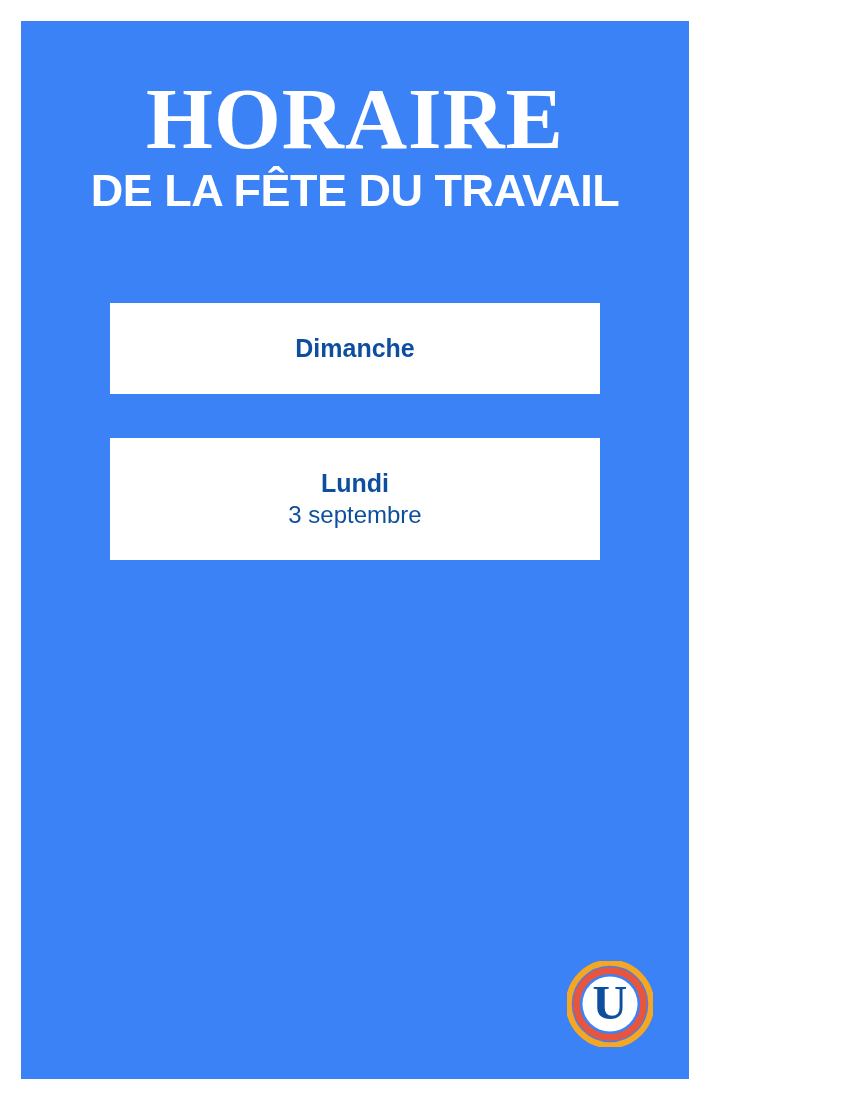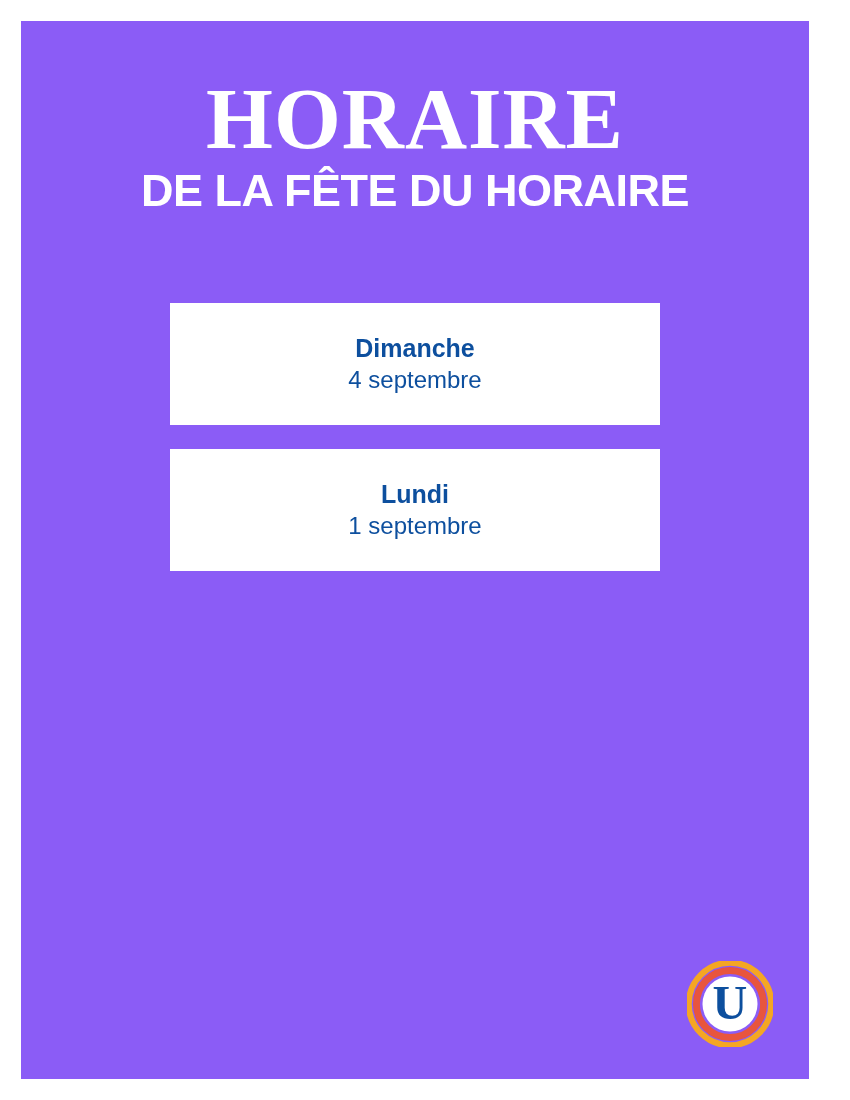--- a/index.html
+++ b/index.html
@@ -10,23 +10,23 @@
     width: 850px;
     height: 1100px;
     background: #ffffff;
     font-family: "Liberation Sans", sans-serif;
     overflow: hidden;
   }
   .poster {
     position: absolute;
     left: 21px;
     top: 21px;
-    width: 788px;
+    width: 668px;
     height: 1058px;
-    background: #8b5cf6;
+    background: #3b82f6;
     box-sizing: border-box;
     overflow: hidden;
   }
   .title-block {
     margin-top: 56px;
     text-align: center;
     padding: 0 40px;
   }
   .title-main {
     font-family: "Liberation Serif", serif;
@@ -45,21 +45,21 @@
     line-height: 1.05;
     letter-spacing: -0.5px;
     margin: 6px 0 0 0;
     white-space: nowrap;
   }
   .cards {
     margin-top: 88px;
     display: flex;
     flex-direction: column;
     align-items: center;
-    gap: 24px;
+    gap: 44px;
   }
   .card {
     width: 490px;
   }
   .card-head {
     background: #ffffff;
     text-align: center;
     padding: 30px 10px 30px 10px;
   }
   .card-day {
@@ -93,36 +93,35 @@
     height: 86px;
   }
 </style>
 </head>
 <body>
 
 <div class="poster">
 
   <div class="title-block">
     <div class="title-main">HORAIRE</div>
-    <div class="title-sub">DE LA FÊTE DU HORAIRE</div>
+    <div class="title-sub">DE LA FÊTE DU TRAVAIL</div>
   </div>
 
   <div class="cards">
 
     <div class="card">
       <div class="card-head">
         <div class="card-day">Dimanche</div>
-        <div class="card-date">4 septembre</div>
       </div>
     </div>
 
     <div class="card">
       <div class="card-head">
         <div class="card-day">Lundi</div>
-        <div class="card-date">1 septembre</div>
+        <div class="card-date">3 septembre</div>
       </div>
     </div>
 
   </div>
 
   <div class="logo">
     <svg viewBox="0 0 100 100" width="86" height="86" aria-hidden="true">
       <circle cx="50" cy="50" r="48" fill="none" stroke="#f5a623" stroke-width="7"></circle>
       <circle cx="50" cy="50" r="39" fill="none" stroke="#e8553e" stroke-width="8"></circle>
       <circle cx="50" cy="50" r="32" fill="#ffffff"></circle>

